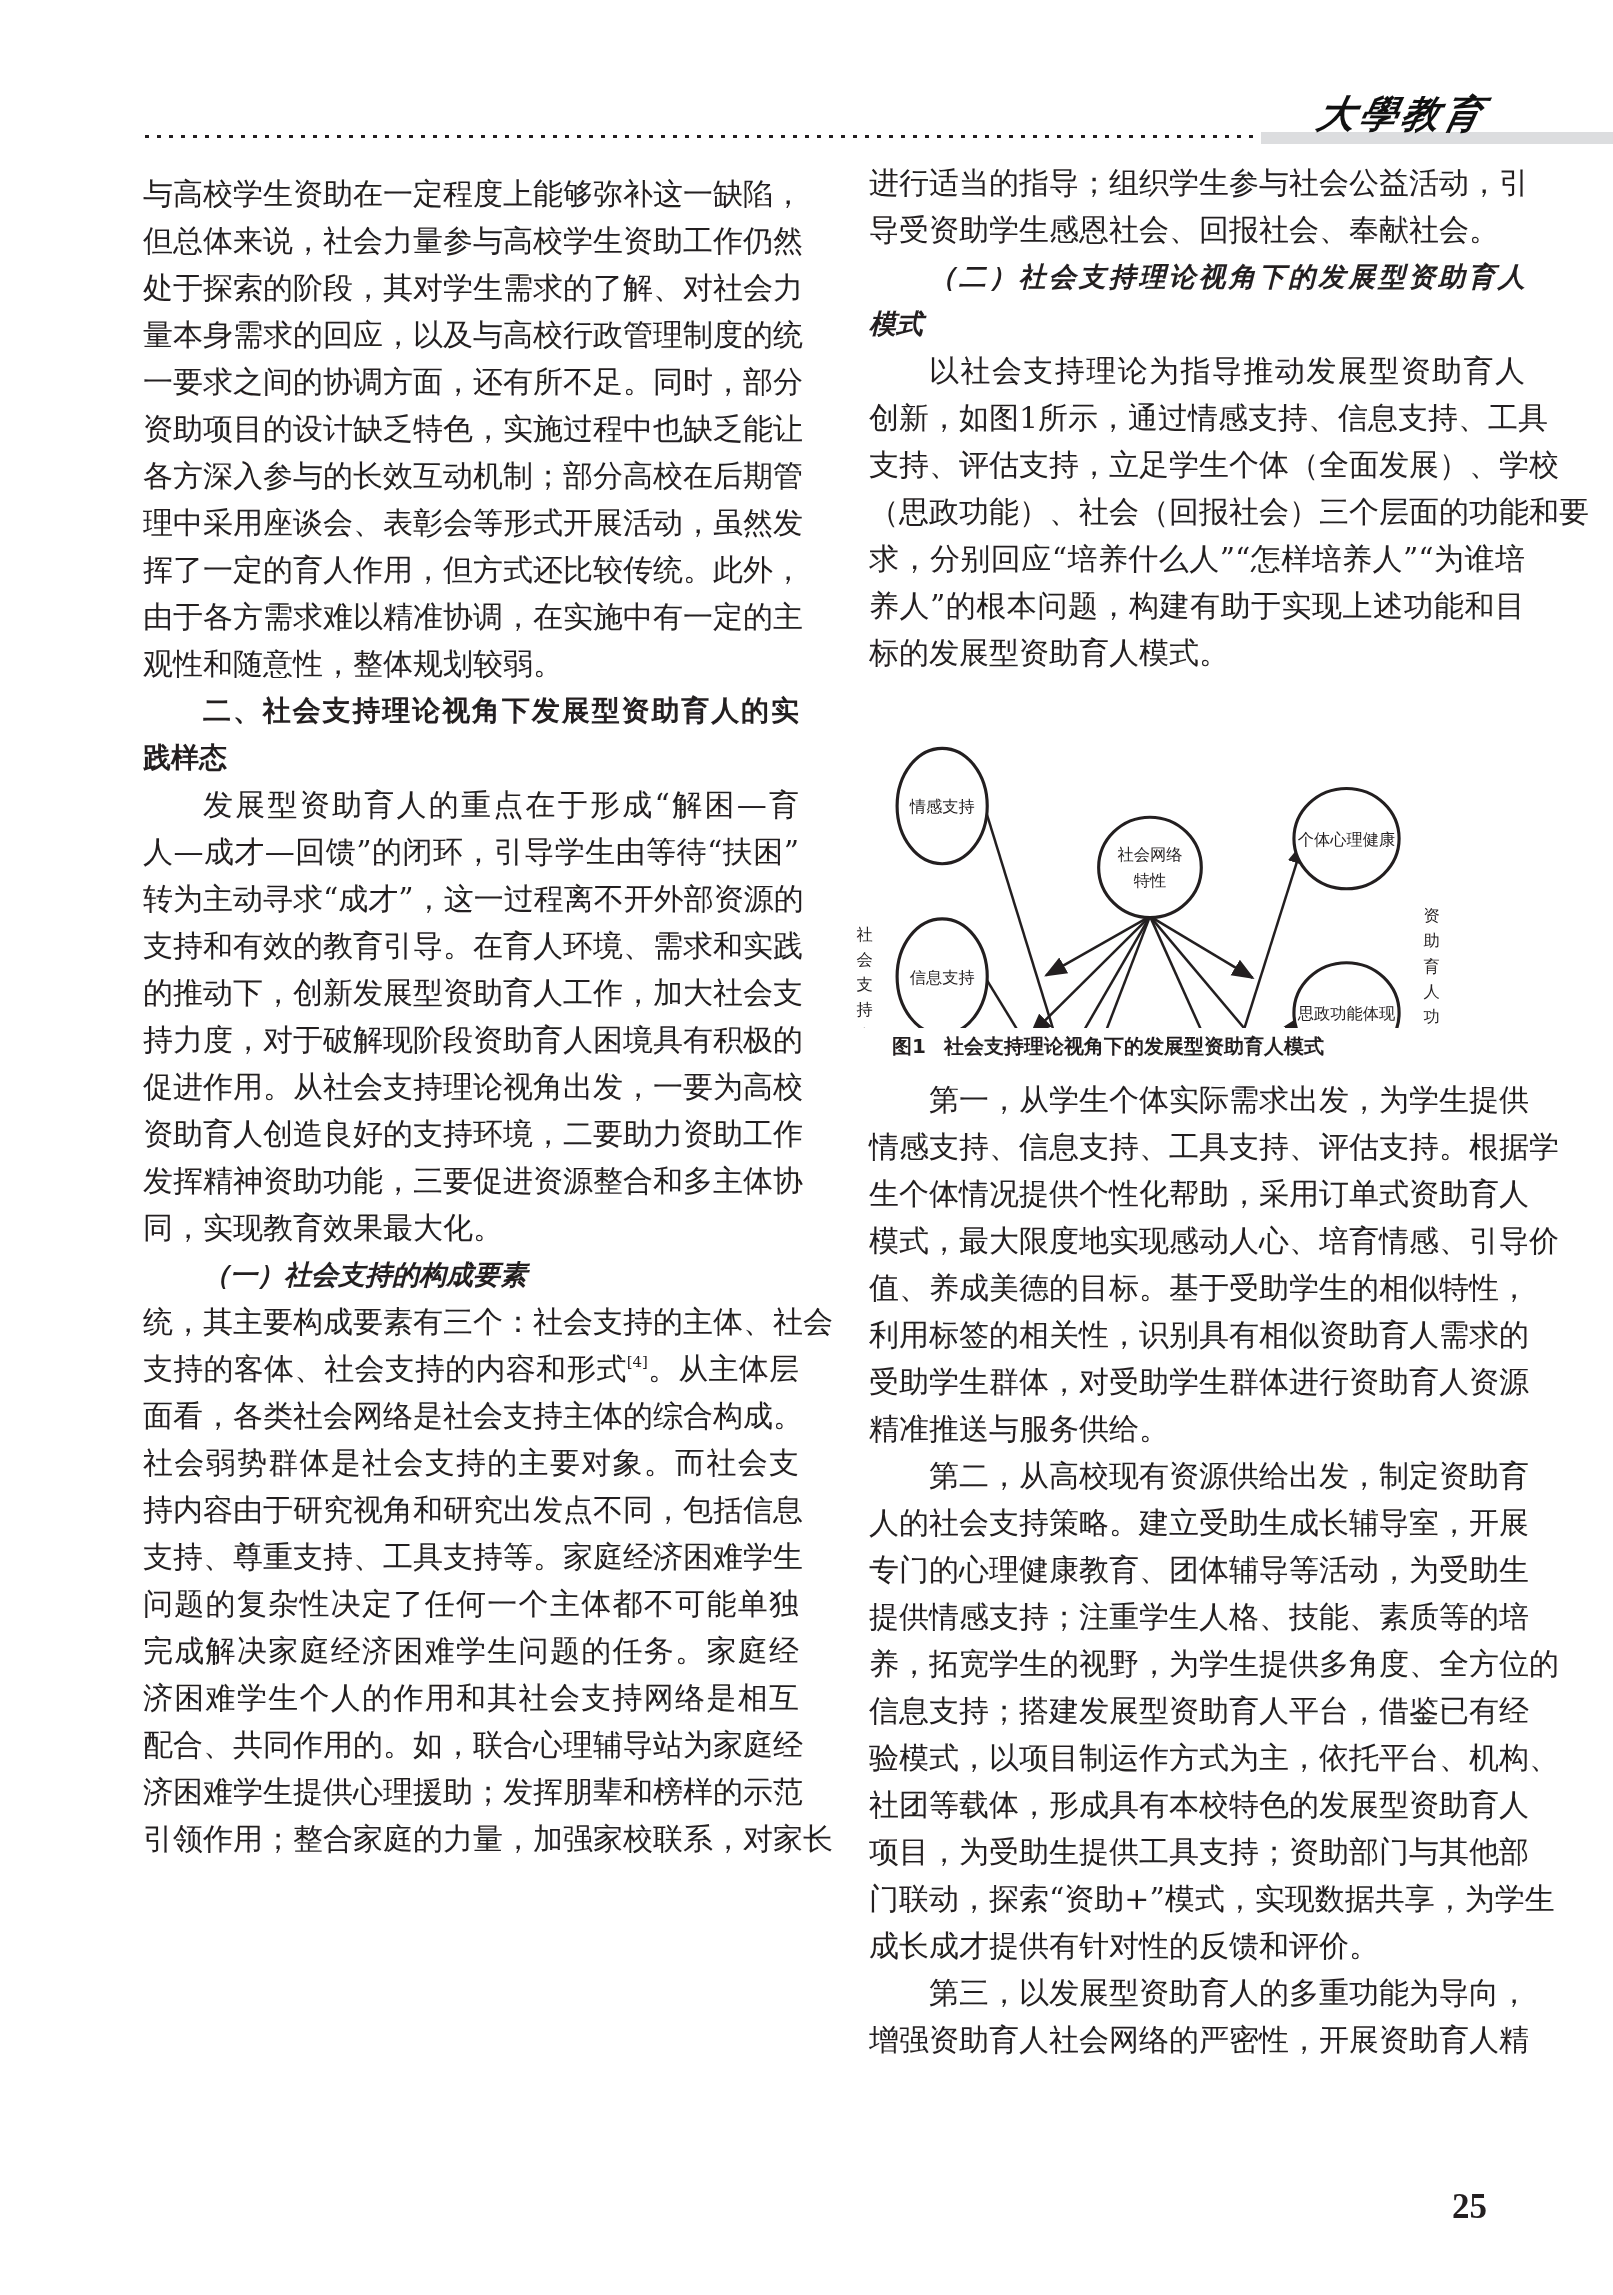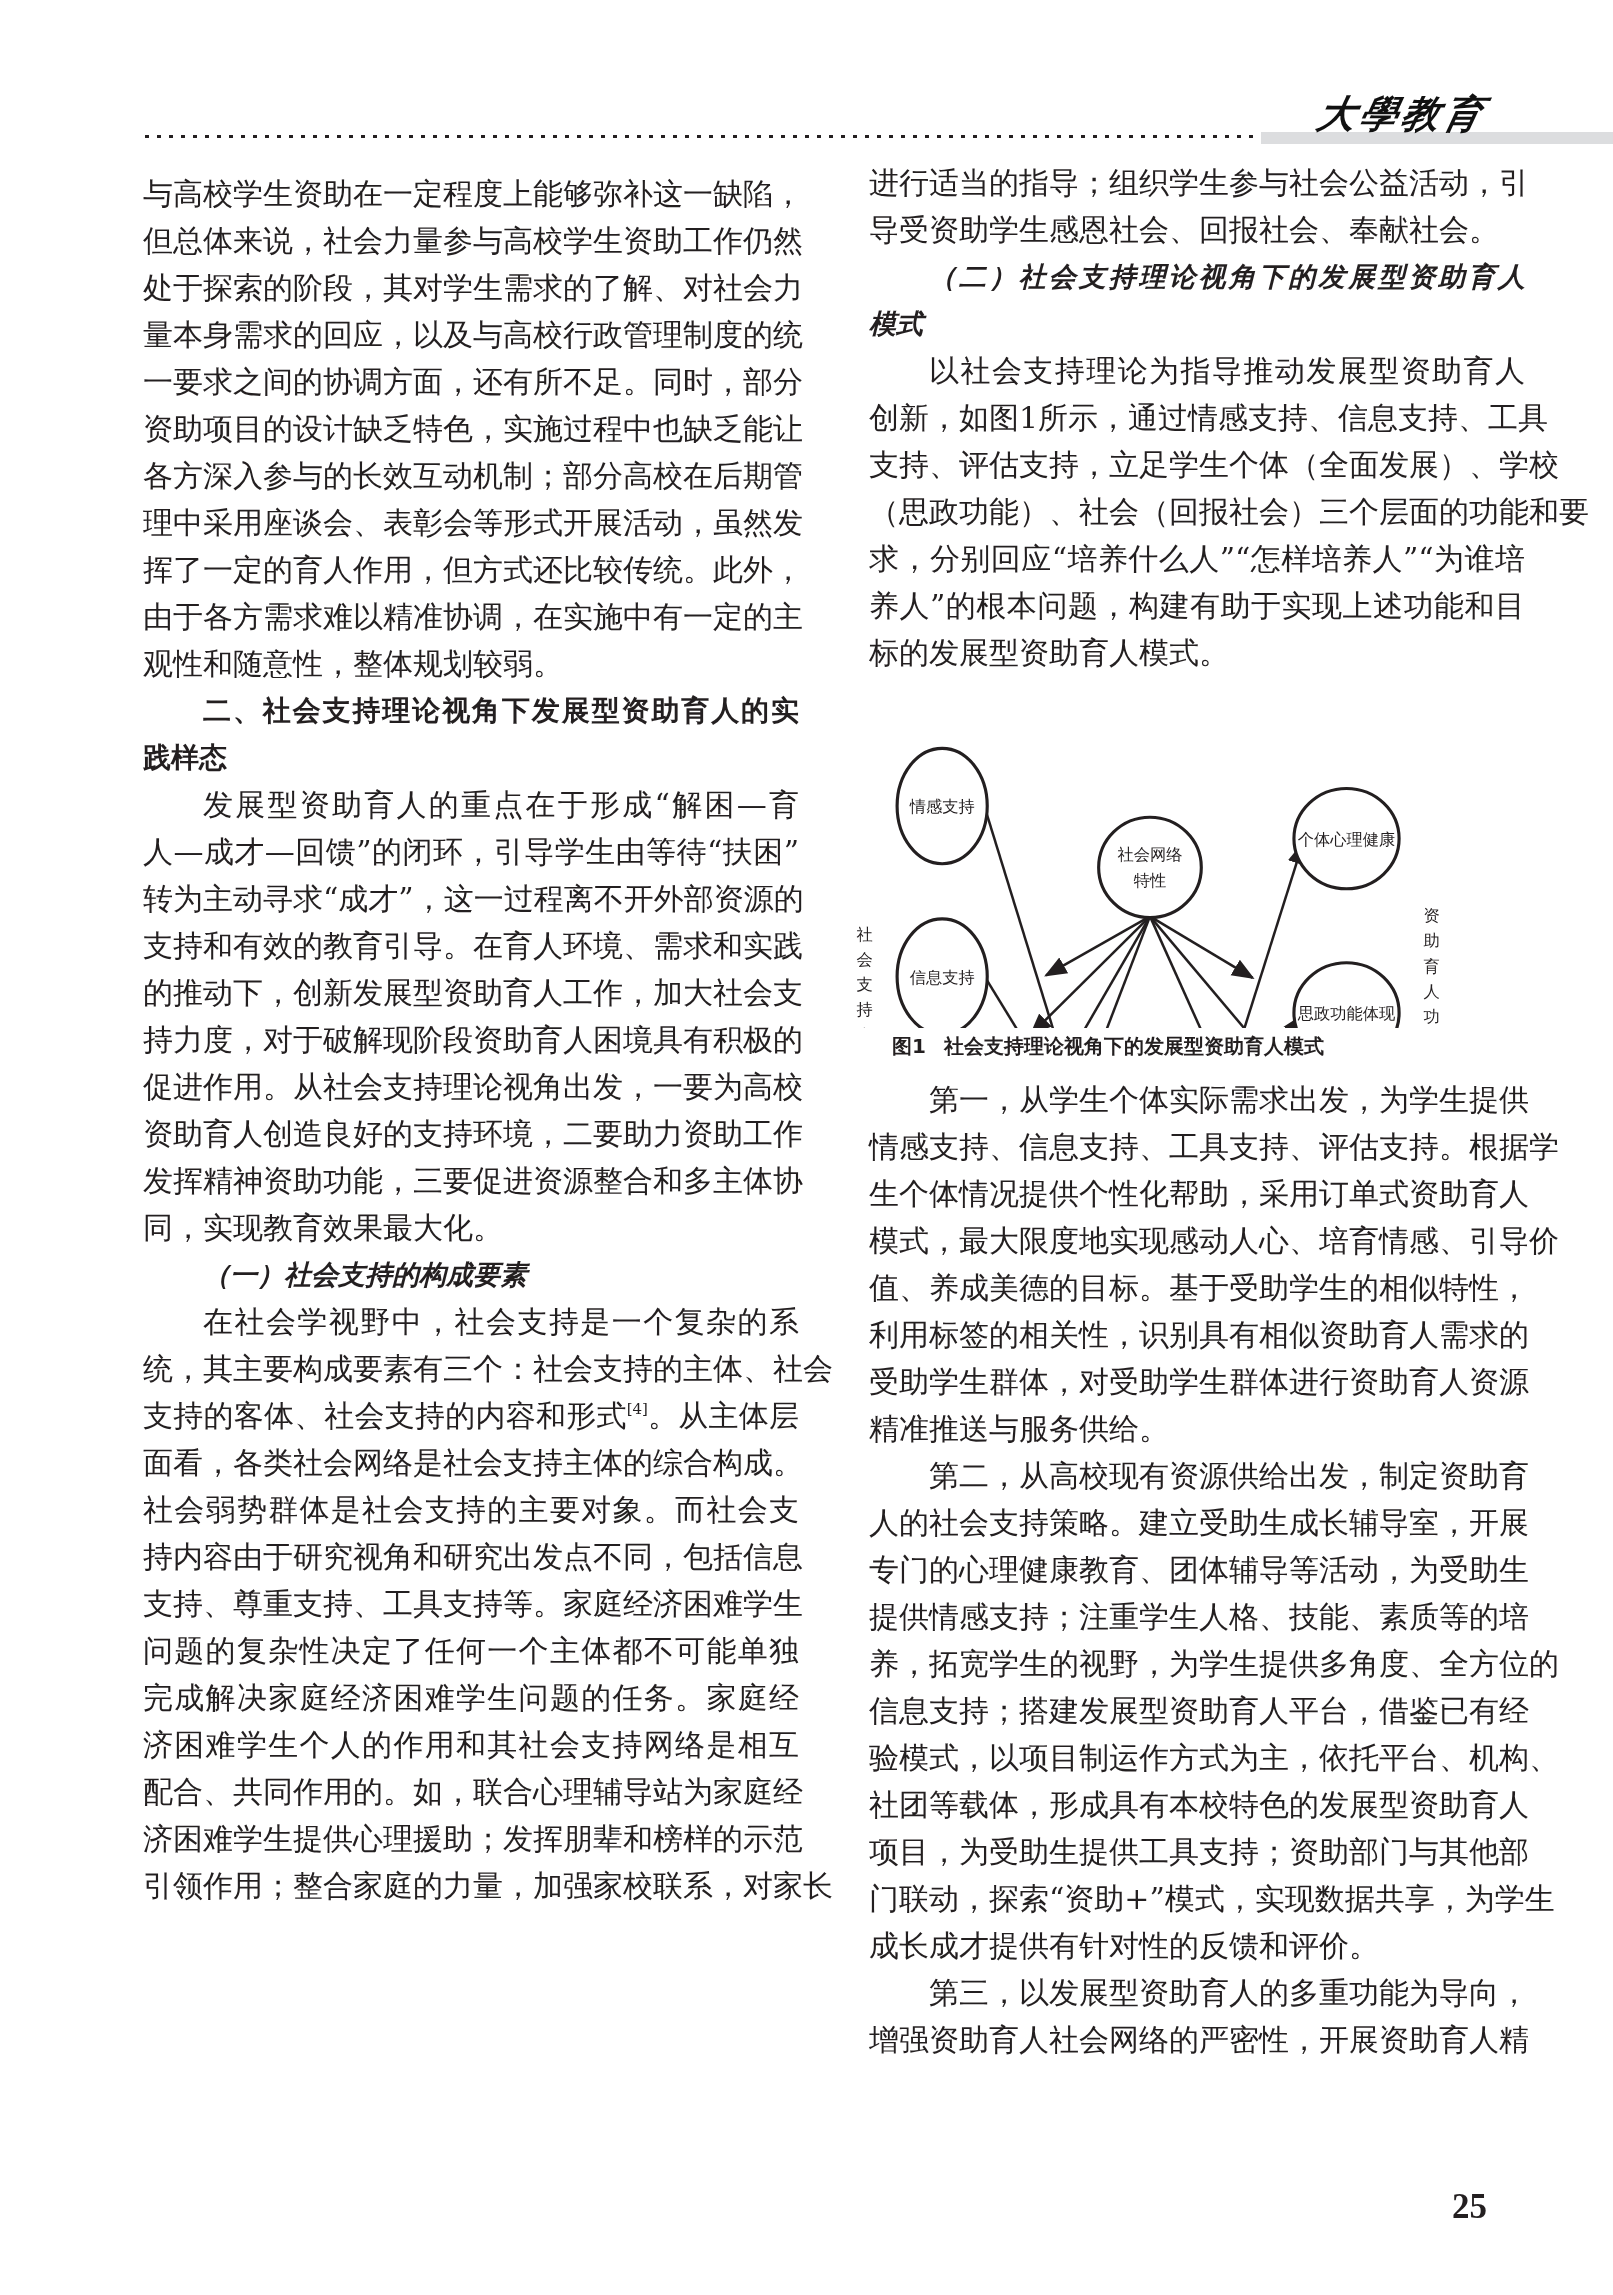--- a/index.html
+++ b/index.html
@@ -53,21 +53,20 @@
   <div class="line">人—成才—回馈”的闭环，引导学生由等待“扶困”</div>
   <div class="line">转为主动寻求“成才”，这一过程离不开外部资源的</div>
   <div class="line">支持和有效的教育引导。在育人环境、需求和实践</div>
   <div class="line">的推动下，创新发展型资助育人工作，加大社会支</div>
   <div class="line">持力度，对于破解现阶段资助育人困境具有积极的</div>
   <div class="line">促进作用。从社会支持理论视角出发，一要为高校</div>
   <div class="line">资助育人创造良好的支持环境，二要助力资助工作</div>
   <div class="line">发挥精神资助功能，三要促进资源整合和多主体协</div>
   <div class="line last">同，实现教育效果最大化。</div>
   <div class="line indent last hs">（一）社会支持的构成要素</div>
-  <div class="line indent">在社会学视野中，社会支持是一个复杂的系</div>
   <div class="line">统，其主要构成要素有三个：社会支持的主体、社会</div>
   <div class="line"><span>支持的客体、社会支持的内容和形式</span><sup>[4]</sup><span>。从主体层</span></div>
   <div class="line">面看，各类社会网络是社会支持主体的综合构成。</div>
   <div class="line">社会弱势群体是社会支持的主要对象。而社会支</div>
   <div class="line">持内容由于研究视角和研究出发点不同，包括信息</div>
   <div class="line">支持、尊重支持、工具支持等。家庭经济困难学生</div>
   <div class="line">问题的复杂性决定了任何一个主体都不可能单独</div>
   <div class="line">完成解决家庭经济困难学生问题的任务。家庭经</div>
   <div class="line">济困难学生个人的作用和其社会支持网络是相互</div>
   <div class="line">配合、共同作用的。如，联合心理辅导站为家庭经</div>

